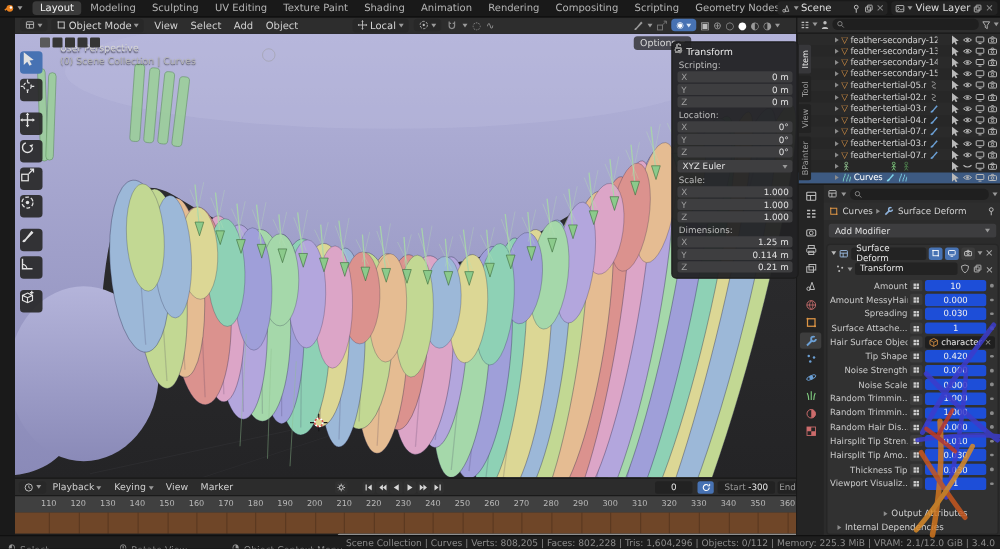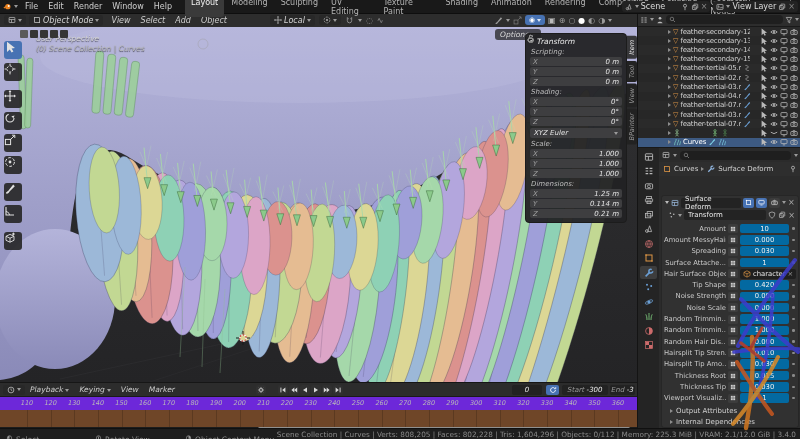--- a/index.html
+++ b/index.html
@@ -11,21 +11,21 @@
   .ws{padding:1px 6px;color:#b4b4b4;font-size:8px;border-radius:3px;}
   .ws.on{background:#3a3a3a;color:#f2f2f2;}
   .ws.plus{color:#9a9a9a;}
   #tb-right{position:absolute;right:2px;top:0;height:13px;display:flex;align-items:center;gap:3px;}
   .tb-sel{display:flex;align-items:center;gap:2px;background:#232323;border-radius:3px;padding:0 3px;height:11px;}
   
   .chev{display:inline-block;width:0;height:0;border-left:2.5px solid transparent;border-right:2.5px solid transparent;border-top:3px solid #9a9a9a;}
   .carr{display:inline-block;width:0;height:0;border-top:2.5px solid transparent;border-bottom:2.5px solid transparent;border-left:3.5px solid #8d8d8d;}
   .cdown{display:inline-block;width:0;height:0;border-left:2.5px solid transparent;border-right:2.5px solid transparent;border-top:3.5px solid #bbb;}
   
-  #leftcol{position:absolute;left:0;top:13px;width:637px;height:415px;font-style:italic;}
+  #leftcol{position:absolute;left:12px;top:13px;width:637px;height:415px;}
   #vph{position:absolute;left:0;top:0;width:637px;height:14px;background:#2d2d2d;display:flex;align-items:center;border-bottom:1px solid #151515;}
   #vph .grp{display:flex;align-items:center;gap:3px;padding:0 4px;}
   .hbtn{display:flex;align-items:center;gap:2px;background:#282828;border-radius:3px;padding:1px 4px;color:#d5d5d5;}
   .vmenu{padding:0 5px;color:#cfcfcf;}
   #vp{position:absolute;left:0;top:14px;width:637px;height:355px;background:#2b2b2d;overflow:hidden;}
   #vp svg{position:absolute;left:0;top:0;}
   .vp-ov{position:absolute;color:#d5d5d5;font-size:7.5px;text-shadow:0 1px 1px rgba(0,0,0,.6);z-index:3;}
   #toolmodes{position:absolute;left:20px;top:3px;display:flex;gap:2px;z-index:4;}
   .tm{width:8px;height:8px;background:#353535;border-radius:1px;}
   .tm.on{background:#5a5a5a;}
@@ -49,21 +49,21 @@
   .nptab.on{background:#37373a;color:#e8e8e8;}
   
   #tl{position:absolute;left:0;top:369px;width:637px;height:46px;background:#2c2c2c;border-top:1px solid #161616;}
   #tlh{position:relative;height:13px;display:flex;align-items:center;}
   #tlh .vmenu{font-size:7.5px;}
   #tl-transport{position:absolute;left:278px;top:1.5px;display:flex;gap:1px;}
   .tpb{width:10px;height:10px;background:#303030;border-radius:2px;display:flex;align-items:center;justify-content:center;color:#d8d8d8;}
   .tpb svg{width:8px;height:8px;}
   .tl-field{position:absolute;top:1.5px;height:10px;background:#222;border-radius:2px;display:flex;align-items:center;justify-content:center;font-size:7px;color:#e8e8e8;gap:2px;}
   #tl-sync{position:absolute;left:546px;top:1.5px;width:13px;height:10px;background:#4772b3;border-radius:2px;display:flex;align-items:center;justify-content:center;color:#fff;}
-  #tlruler{position:relative;height:13px;background:#6d28d9;border-top:1px solid #1a1a1a;}
+  #tlruler{position:relative;height:13px;background:#404040;border-top:1px solid #1a1a1a;}
   .tick{position:absolute;top:2px;font-size:6.5px;color:#b9b9b9;transform:translateX(-50%);}
   #tlbody{position:relative;height:17px;background:#6f4628;overflow:hidden;}
   .gline{position:absolute;top:0;width:1px;height:17px;background:rgba(0,0,0,.18);}
   #tlscroll{position:relative;height:3px;background:#1d1d1d;}
   #tlthumb{position:absolute;left:258px;top:0;width:372px;height:3px;background:#909090;border-radius:1.5px;}
   
   #rightcol{position:absolute;left:637px;top:13px;width:163px;height:415px;background:#272727;border-left:1px solid #141414;}
   #outh{position:absolute;left:0;top:0;width:163px;height:14px;background:#2d2d2d;display:flex;align-items:center;gap:2px;padding:0 2px;box-sizing:border-box;border-bottom:1px solid #191919;}
   .srch{flex:1;height:9px;background:#1f1f1f;border-radius:4px;display:flex;align-items:center;padding:0 3px;gap:2px;}
   #outrows{position:absolute;left:0;top:14px;width:163px;height:120px;overflow:hidden;}
@@ -91,21 +91,21 @@
   .nmpill{background:#232323;border-radius:2px;height:10px;display:flex;align-items:center;padding:0 4px;font-size:7px;color:#e8e8e8;}
   .tgl{width:11px;height:10px;border-radius:2px;background:#3c3c3c;display:flex;align-items:center;justify-content:center;color:#d8d8d8;}
   .tgl.on{background:#4772b3;color:#fff;}
   .tgl svg{width:7px;height:7px;}
   #gn-h{height:12px;display:flex;align-items:center;gap:2px;padding:0 3px 0 6px;}
   #params{position:absolute;left:2px;top:27px;right:2px;}
   .prow{height:11.3px;display:flex;align-items:center;gap:2px;}
   .plab{width:62px;text-align:right;font-size:6.8px;color:#c9c9c9;white-space:nowrap;overflow:hidden;flex:0 0 auto;}
   .psock{width:10px;height:9px;background:#3c3c3c;border-radius:1.5px;display:flex;align-items:center;justify-content:center;flex:0 0 auto;color:#cfcfcf;}
   .psock svg{width:6px;height:6px;}
-  .pval{flex:1;height:9.5px;background:#0369a1;border-radius:2px;display:flex;align-items:center;justify-content:center;font-size:6.8px;color:#f0f0f0;}
+  .pval{flex:1;height:9.5px;background:#1d4ed8;border-radius:2px;display:flex;align-items:center;justify-content:center;font-size:6.8px;color:#f0f0f0;}
   .pobj{flex:1;height:9.5px;background:#1f1f1f;border-radius:2px;display:flex;align-items:center;gap:2px;padding:0 3px;font-size:6.8px;color:#e8e8e8;}
   .pdot{width:5px;display:flex;justify-content:center;flex:0 0 auto;}
   .pdot i{width:2.5px;height:2.5px;border-radius:50%;background:#8a8a8a;}
   .subpanel{position:absolute;left:8px;right:6px;height:10px;display:flex;align-items:center;gap:3px;font-size:7px;color:#d0d0d0;}
   
   #status{position:absolute;left:0;top:428px;width:800px;height:11px;background:#1e1e1e;border-top:1px solid #101010;display:flex;align-items:center;font-size:7.5px;color:#8f8f8f;z-index:5;}
   .sgrp{position:absolute;display:flex;align-items:center;gap:3px;}
   .sgrp svg{width:7px;height:10px;color:#9a9a9a;}
   #sright{position:absolute;right:4px;color:#8a8a8a;white-space:nowrap;font-size:7.3px;}
   
@@ -338,21 +338,20 @@
 
 <div id="app">
 
   <div id="topbar">
     <svg class="icon9" style="margin-left:3px" viewBox="0 0 10 10">
         <circle cx="5.4" cy="5.2" r="3" fill="#e8801f"></circle>
         <circle cx="6.4" cy="4.4" r="1.1" fill="#fff"></circle>
         <path d="M1,6.8 L3.4,5" stroke="#e8801f" stroke-width="1.4" fill="none"></path>
       </svg>
     <span class="chev"></span>
-    <span id="tb-menus"><span class="tmi">File</span><span class="tmi">Edit</span><span class="tmi">Render</span><span class="tmi">Window</span><span class="tmi">Help</span></span>
     <span id="tb-ws" style="display:flex;gap:1px;margin-left:6px;">
         <span class="ws on">Layout</span>
         <span class="ws">Modeling</span>
         <span class="ws">Sculpting</span>
         <span class="ws">UV Editing</span>
         <span class="ws">Texture Paint</span>
         <span class="ws">Shading</span>
         <span class="ws">Animation</span>
         <span class="ws">Rendering</span>
         <span class="ws">Compositing</span>
@@ -762,21 +761,21 @@
             <div class="np-row">
       <span class="pill">
                 <span class="ax">Z</span>
                 <span>0 m</span>
               </span>
       <svg class="lockw" viewBox="0 0 10 10">
                 <use href="#s-lock"></use>
               </svg>
     </div>
           </div>
-        <div class="np-lab">Shading:</div>
+        <div class="np-lab">Location:</div>
         <div id="np-rot">
             <div class="np-row">
       <span class="pill">
                 <span class="ax">X</span>
                 <span>0°</span>
               </span>
       <svg class="lockw" viewBox="0 0 10 10">
                 <use href="#s-lock"></use>
               </svg>
     </div>
@@ -1409,20 +1408,24 @@
           <span class="carr"></span>
           <svg class="icon8" style="color:#8fb4dd" viewBox="0 0 10 10">
               <use href="#s-wrench"></use>
             </svg>
           <span>Surface Deform</span>
           <span class="sp"></span>
           <svg class="icon8" viewBox="0 0 10 10">
               <use href="#s-pin"></use>
             </svg>
         </div>
+        <div id="addmod">
+            <span>Add Modifier</span>
+            <span class="chev"></span>
+          </div>
 
         <div id="modpanel">
           <div id="mod-h">
             <span class="cdown"></span>
             <svg class="icon8" style="color:#9fc1e8" viewBox="0 0 10 10">
                 <use href="#s-grid"></use>
               </svg>
             <span class="nmpill" style="width:52px;">
                 <span>Surface Deform</span>
               </span>
@@ -1617,32 +1620,20 @@
                   <svg viewBox="0 0 10 10">
                     <use href="#s-socket"></use>
                   </svg>
                 </span>
     <span class="pval">0.030</span>
                 <span class="pdot">
                   <i></i>
                 </span>
               </div>
               <div class="prow">
-    <span class="plab">Thickness Root</span>
-    <span class="psock">
-                  <svg viewBox="0 0 10 10">
-                    <use href="#s-socket"></use>
-                  </svg>
-                </span>
-    <span class="pval">0.015</span>
-                <span class="pdot">
-                  <i></i>
-                </span>
-              </div>
-              <div class="prow">
     <span class="plab">Thickness Tip</span>
     <span class="psock">
                   <svg viewBox="0 0 10 10">
                     <use href="#s-socket"></use>
                   </svg>
                 </span>
     <span class="pval">0.030</span>
                 <span class="pdot">
                   <i></i>
                 </span>
@@ -1653,21 +1644,21 @@
                   <svg viewBox="0 0 10 10">
                     <use href="#s-socket"></use>
                   </svg>
                 </span>
     <span class="pval">1</span>
                 <span class="pdot">
                   <i></i>
                 </span>
               </div>
             </div>
-          <div class="subpanel" style="top:210px;">
+          <div class="subpanel" style="top:210px;margin-left:37px;">
               <span class="carr"></span>
               <span>Output Attributes</span>
             </div>
           <div class="subpanel" style="top:221px;">
               <span class="carr"></span>
               <span>Internal Dependencies</span>
             </div>
         </div>
       </div>
     </div>

